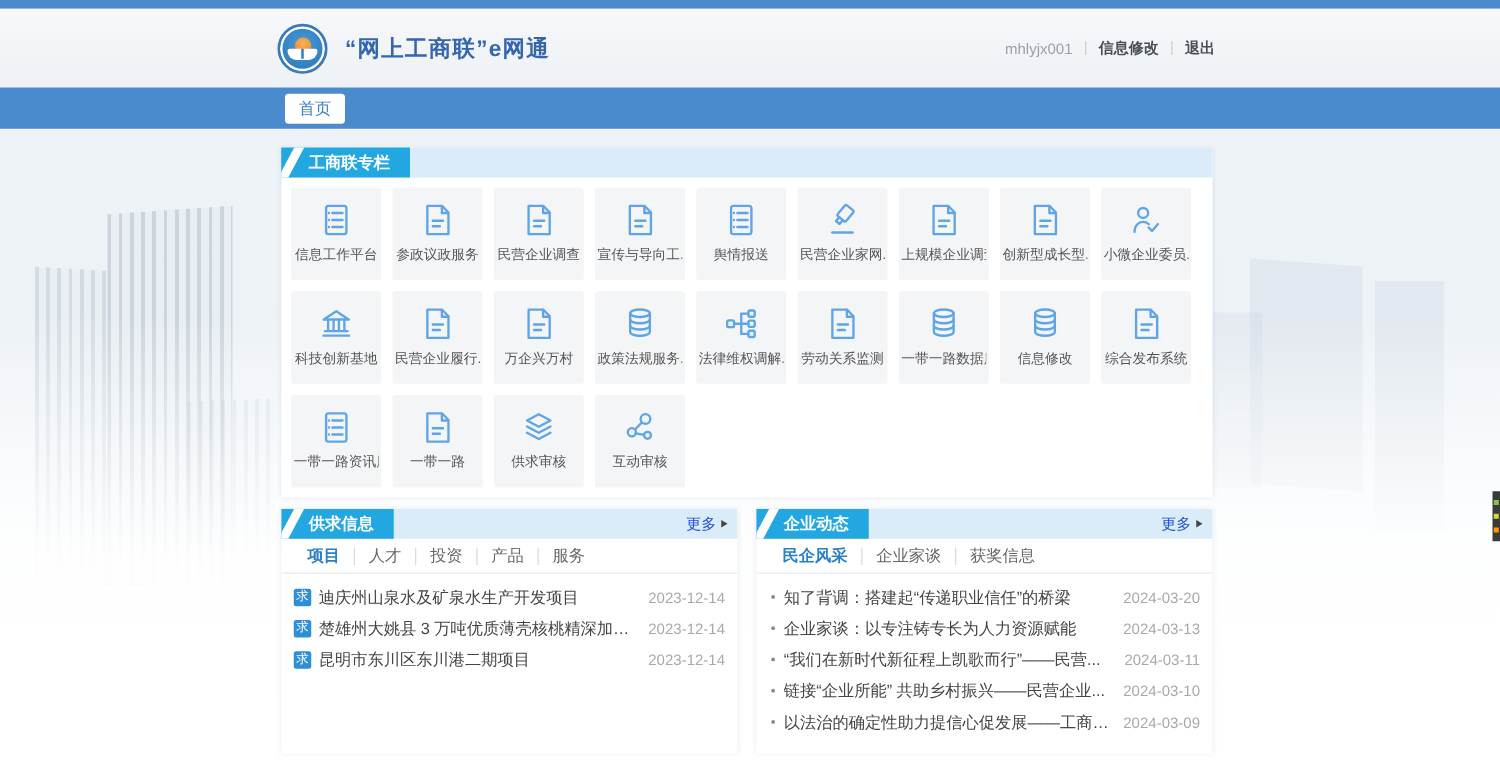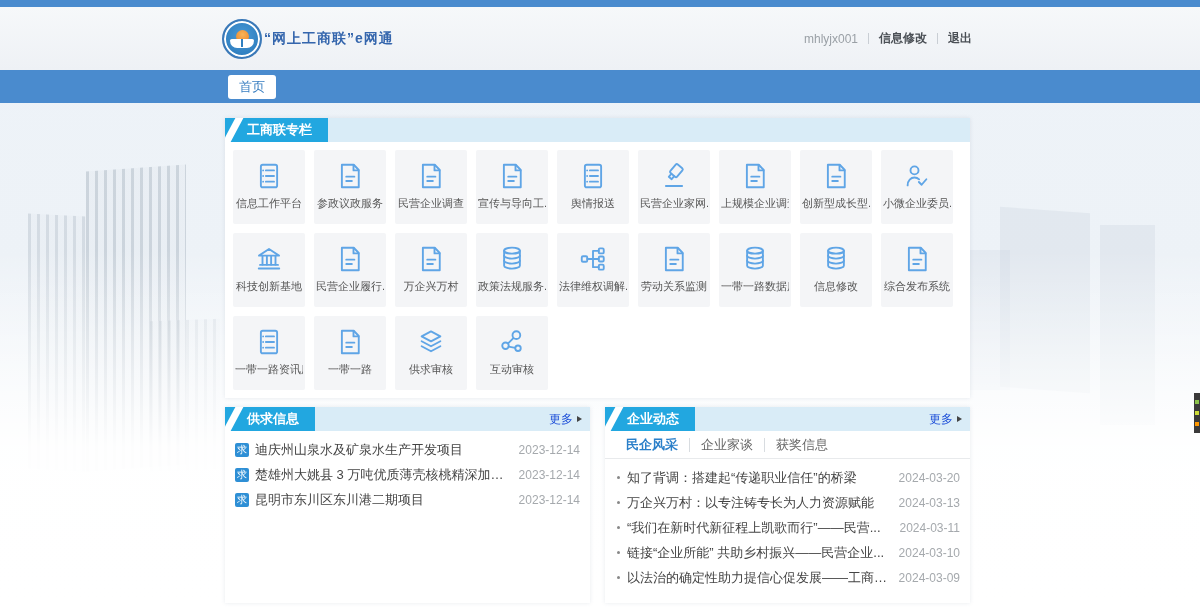--- a/index.html
+++ b/index.html
@@ -34,21 +34,21 @@
     background:radial-gradient(circle at 50% 42%, #4a9ad6 0%, #2f7fc0 70%);
     border:2px solid #3b79b8; box-shadow:inset 0 0 0 2px #ffffff;
     position:relative; overflow:hidden; flex:0 0 auto; }
   .logo .sun { position:absolute; left:50%; top:9px; width:13px; height:13px;
     margin-left:-6.5px; border-radius:50%;
     background:radial-gradient(circle at 50% 35%, #f6b45a 0%, #ee8b2e 80%); }
   .logo .wing { position:absolute; left:50%; bottom:9px; width:24px; height:9px;
     margin-left:-12px; background:#ffffff; border-radius:3px 3px 12px 12px; }
   .logo .wing:after { content:""; position:absolute; left:50%; top:0; width:2px; height:8px;
     margin-left:-1px; background:#2f7fc0; }
-  .site-title { margin-left:2px; font-size:14px; font-weight:bold;
+  .site-title { margin-left:14px; font-size:18px; font-weight:bold;
     color:#3566ad; letter-spacing:1px; }
   .user-info { margin-left:auto; display:flex; align-items:center; gap:10px; font-size:12px; }
   .user-info .uname { color:#9aa0a6; }
   .user-info .sep { width:1px; height:11px; background:#c9ced4; }
   .user-info a { color:#4a4f55; font-weight:bold; text-decoration:none; cursor:pointer; }
 
   .main-nav { position:relative; z-index:2; height:33px; background:#4a8bce; }
   .nav-inner { width:750px; margin-left:225px; height:100%; display:flex; align-items:center; }
   .nav-tab { background:#ffffff; color:#3a7fc1; font-size:13px;
     padding:3px 11px; border-radius:3px; margin-left:3px; cursor:pointer; }
@@ -379,20 +379,27 @@
   <div class="bottom-row">
 
     <section class="panel">
       <div class="panel-hd">
         <span class="panel-hd-title">供求信息</span>
         <span class="more">
           <span>更多</span>
           <span class="more-arrow"></span>
         </span>
       </div>
+      <div class="tabs" id="sd-tabs">
+          <span class="tab active">项目</span>
+          <span class="tab">人才</span>
+          <span class="tab">投资</span>
+          <span class="tab">产品</span>
+          <span class="tab">服务</span>
+        </div>
       <div class="news-list" id="sd-list">
           <div class="row">
             <span class="badge">求</span>
             <span class="row-title">迪庆州山泉水及矿泉水生产开发项目</span>
             <span class="row-date">2023-12-14</span>
           </div>
           <div class="row">
             <span class="badge">求</span>
             <span class="row-title">楚雄州大姚县 3 万吨优质薄壳核桃精深加工及科...</span>
             <span class="row-date">2023-12-14</span>
@@ -419,21 +426,21 @@
           <span class="tab">获奖信息</span>
         </div>
       <div class="news-list" id="en-list">
           <div class="row">
             <span class="bullet"></span>
             <span class="row-title">知了背调：搭建起“传递职业信任”的桥梁</span>
             <span class="row-date">2024-03-20</span>
           </div>
           <div class="row">
             <span class="bullet"></span>
-            <span class="row-title">万企兴万村：以专注铸专长为人力资源赋能</span>
+            <span class="row-title">企业家谈：以专注铸专长为人力资源赋能</span>
             <span class="row-date">2024-03-13</span>
           </div>
           <div class="row">
             <span class="bullet"></span>
             <span class="row-title">“我们在新时代新征程上凯歌而行”——民营...</span>
             <span class="row-date">2024-03-11</span>
           </div>
           <div class="row">
             <span class="bullet"></span>
             <span class="row-title">链接“企业所能” 共助乡村振兴——民营企业...</span>

